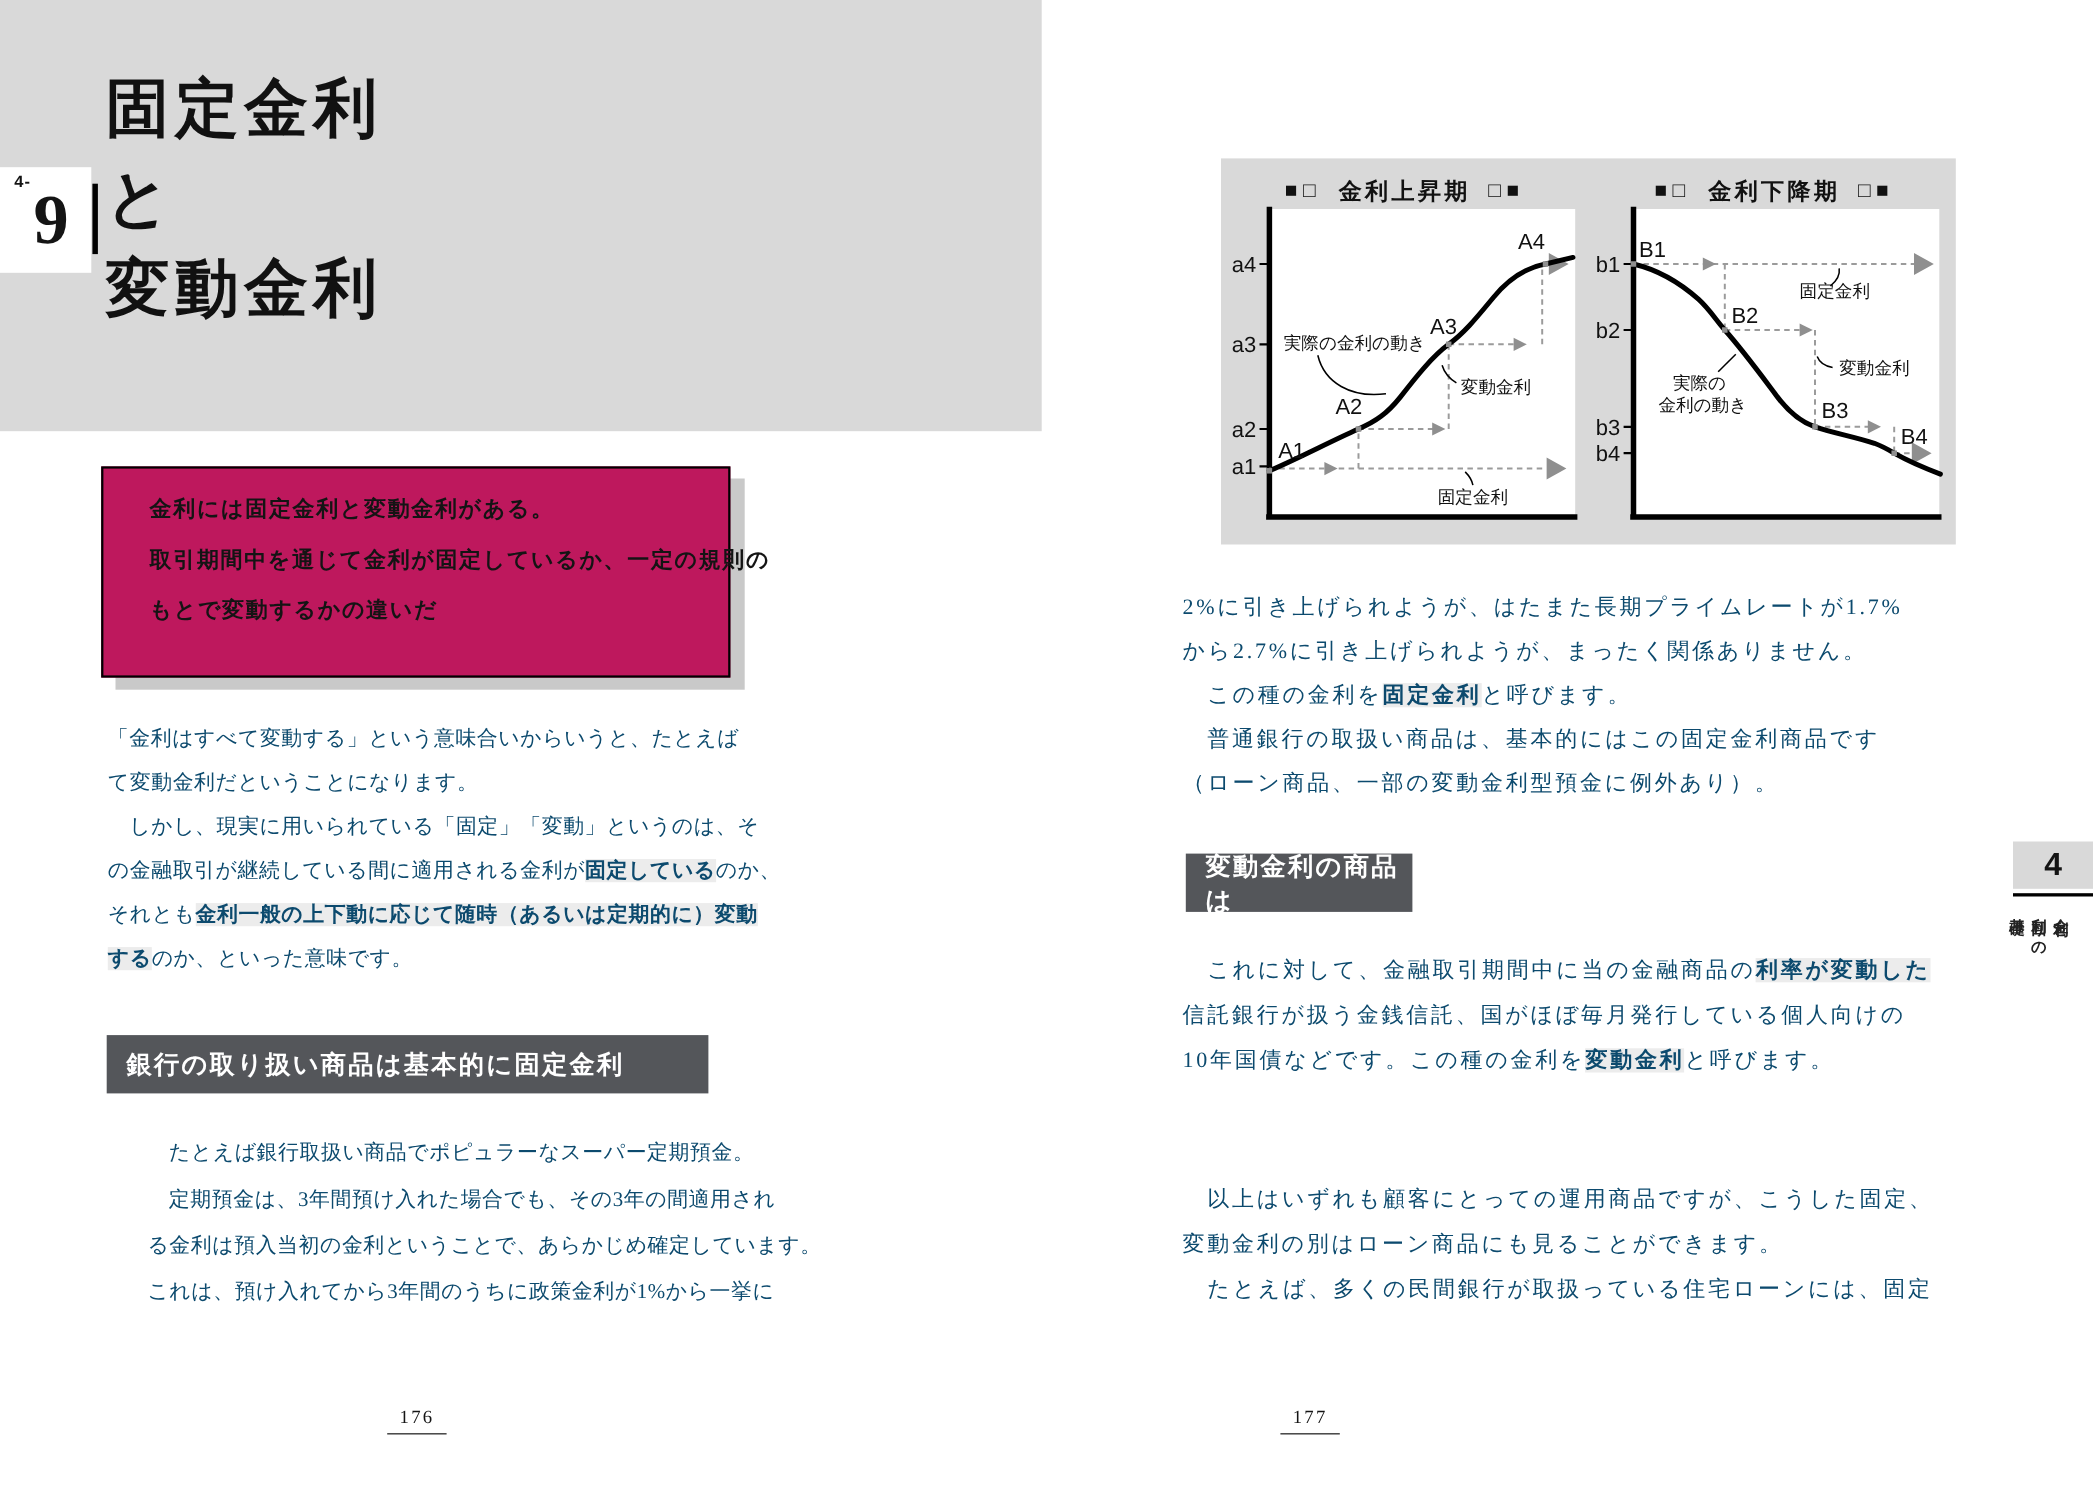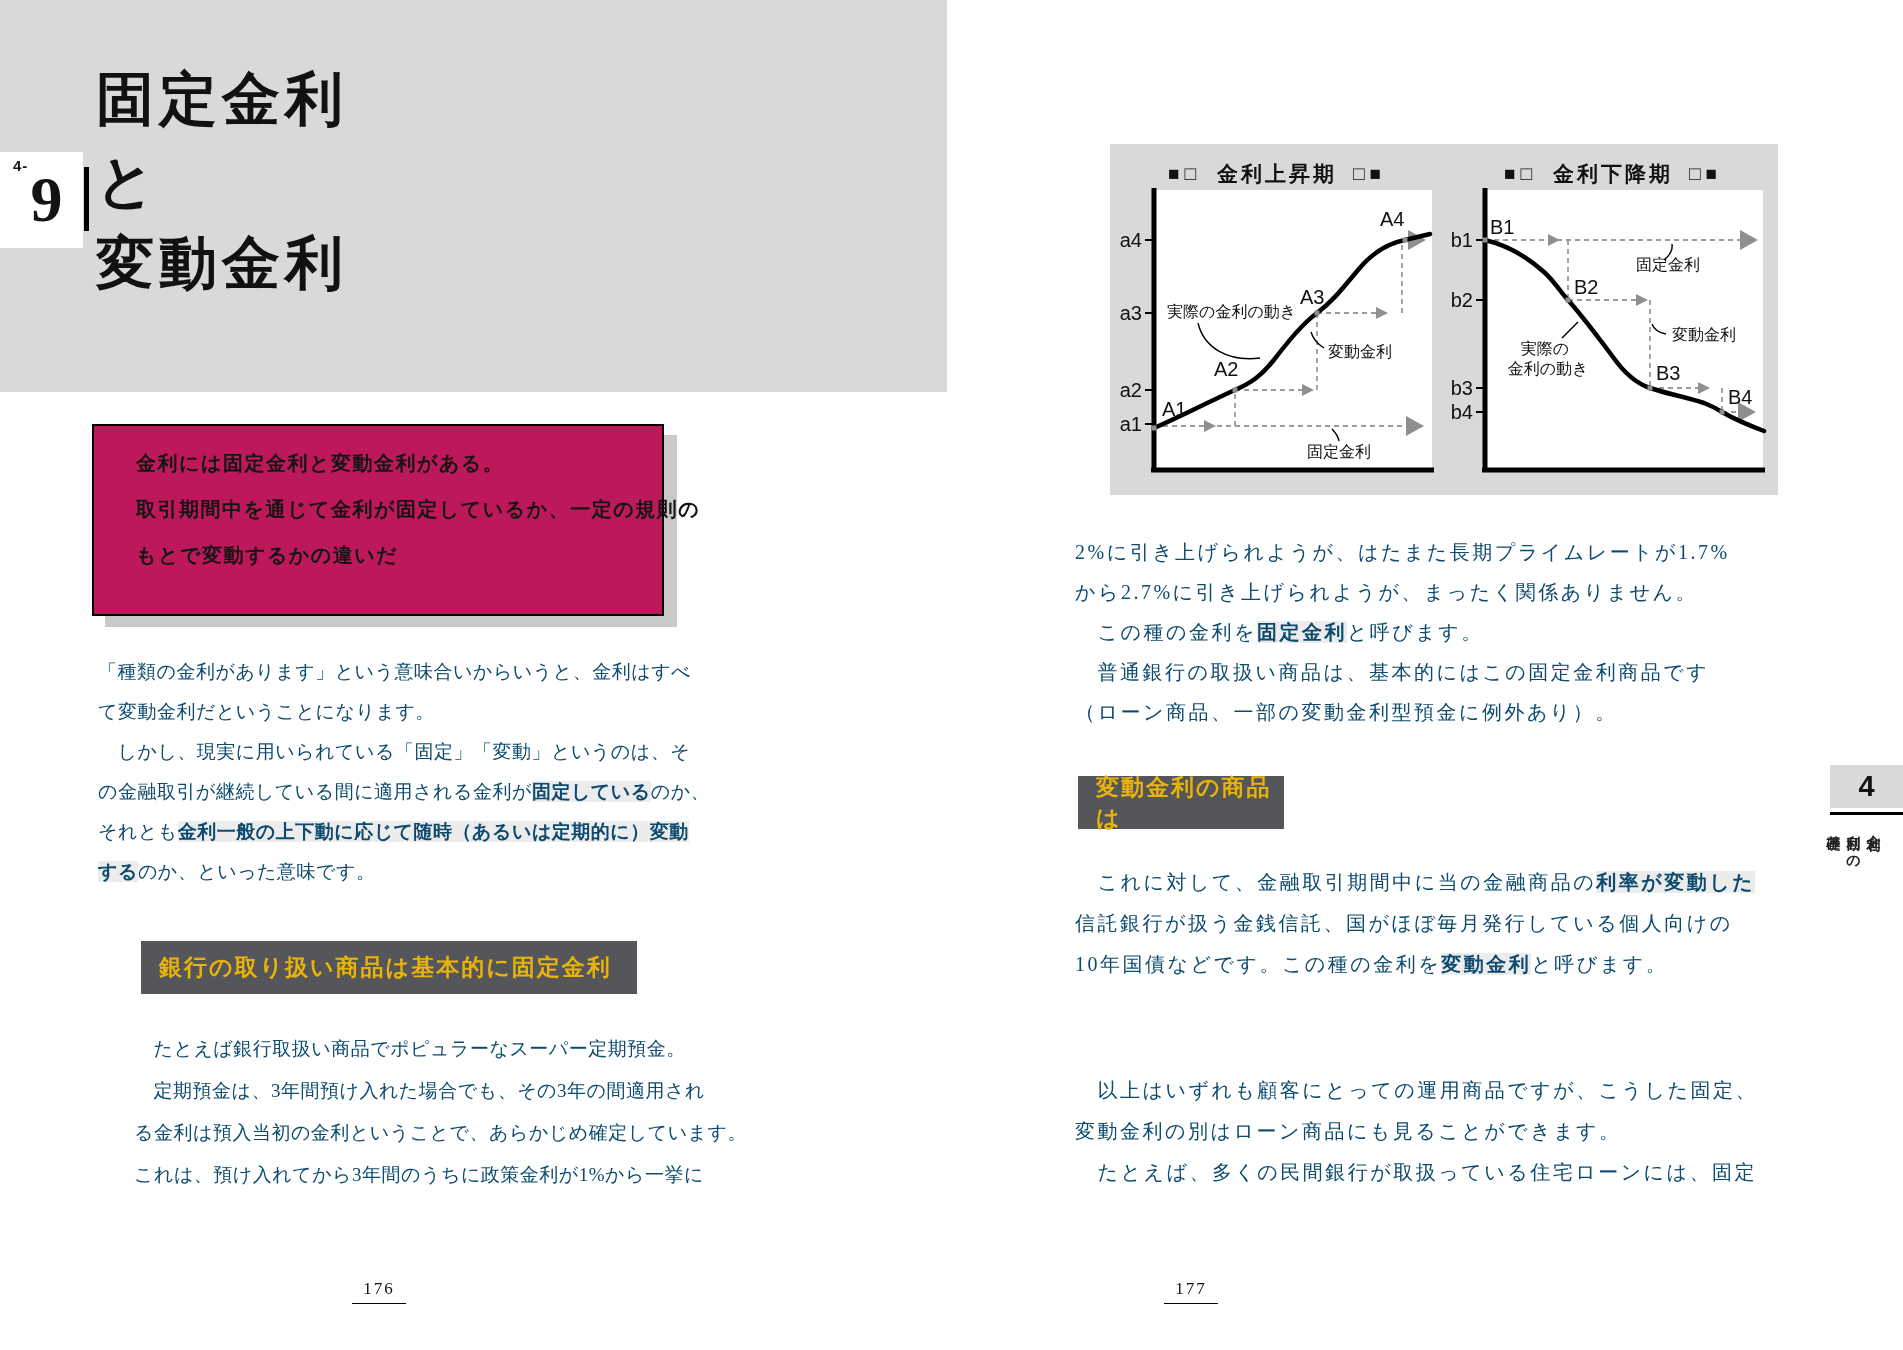--- a/index.html
+++ b/index.html
@@ -22,21 +22,21 @@
           font-size:20px;font-weight:700;line-height:46px;letter-spacing:1.5px;}
 
   
   .serifbody{font-family:"Liberation Serif",serif;color:#0c4a6e;}
   .tl{white-space:nowrap;}
   .bseg{font-family:"Liberation Sans",sans-serif;font-weight:700;background:#ececec;}
   .lbody{font-size:19px;letter-spacing:0.5px;}
   .rbody{font-size:20px;letter-spacing:2.5px;}
 
   
-  .hbar{background:#54565a;color:#eab308;font-weight:700;font-size:23px;letter-spacing:2px;
+  .hbar{background:#54565a;color:#ffffff;font-weight:700;font-size:23px;letter-spacing:2px;
         display:flex;align-items:center;padding-left:18px;box-sizing:border-box;}
 
   
   .figpanel{left:1110px;top:144px;width:668px;height:351px;background:#d9d9d9;}
   .charthead{position:absolute;top:16px;width:330px;display:flex;align-items:center;justify-content:center;
              font-size:21px;font-weight:700;letter-spacing:3px;color:#111;}
   .charthead .deco{font-size:19px;letter-spacing:5px;font-weight:400;}
   .charthead .ttl{margin:0 16px;}
   .chartsvg{position:absolute;top:42px;width:330px;height:300px;}
 
@@ -73,29 +73,29 @@
     <div>変動金利</div>
   </div>
 
   <div class="abs sumbox">
       <div class="tl"><span>金利には固定金利と変動金利がある。</span></div>
       <div class="tl"><span>取引期間中を通じて金利が固定しているか、一定の規則の</span></div>
       <div class="tl"><span>もとで変動するかの違いだ</span></div>
     </div>
 
   <div class="abs serifbody lbody" style="left:98px;top:652px;line-height:40px;">
-      <div class="tl"><span>「種類の金利があります」という意味合いからいうと、金利はすべ</span></div>
+      <div class="tl"><span>「金利はすべて変動する」という意味合いからいうと、たとえば</span></div>
       <div class="tl"><span>て変動金利だということになります。</span></div>
       <div class="tl"><span>　しかし、現実に用いられている「固定」「変動」というのは、そ</span></div>
       <div class="tl"><span>の金融取引が継続している間に適用される金利が</span><span class="bseg">固定している</span><span>のか、</span></div>
       <div class="tl"><span>それとも</span><span class="bseg">金利一般の上下動に応じて随時（あるいは定期的に）変動</span></div>
       <div class="tl"><span class="bseg">する</span><span>のか、といった意味です。</span></div>
     </div>
 
-  <div class="abs hbar" style="left:97px;top:941px;width:496px;height:53px;margin-left:44px;">
+  <div class="abs hbar" style="left:97px;top:941px;width:547px;height:53px;">
     <span>銀行の取り扱い商品は基本的に固定金利</span>
   </div>
 
   <div class="abs serifbody lbody" style="left:98px;top:1028px;line-height:42px;margin-left:36px;">
       <div class="tl"><span>　たとえば銀行取扱い商品でポピュラーなスーパー定期預金。</span></div>
       <div class="tl"><span>　定期預金は、3年間預け入れた場合でも、その3年の間適用され</span></div>
       <div class="tl"><span>る金利は預入当初の金利ということで、あらかじめ確定しています。</span></div>
       <div class="tl"><span>これは、預け入れてから3年間のうちに政策金利が1%から一挙に</span></div>
     </div>
 

